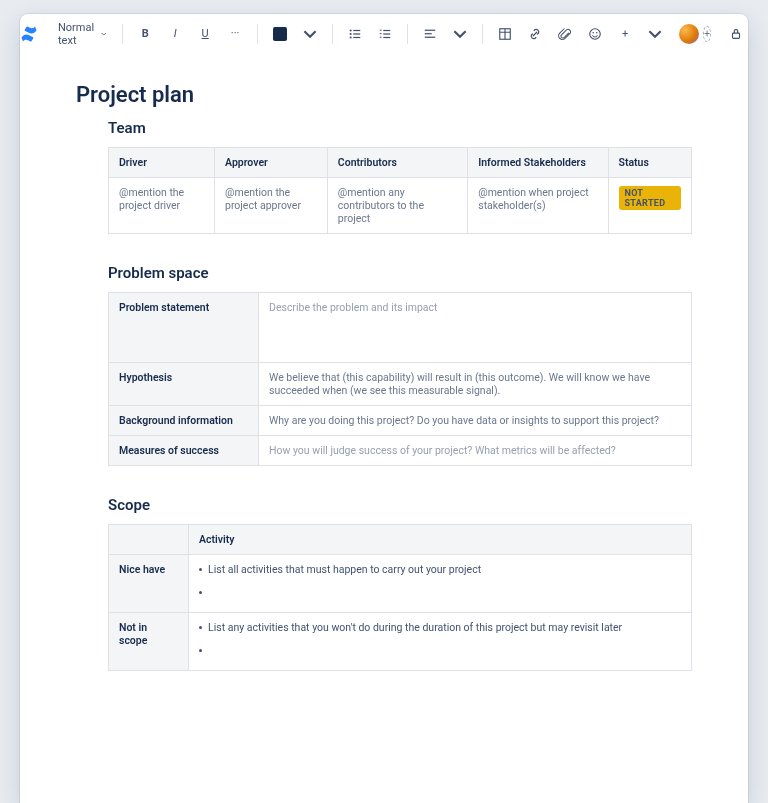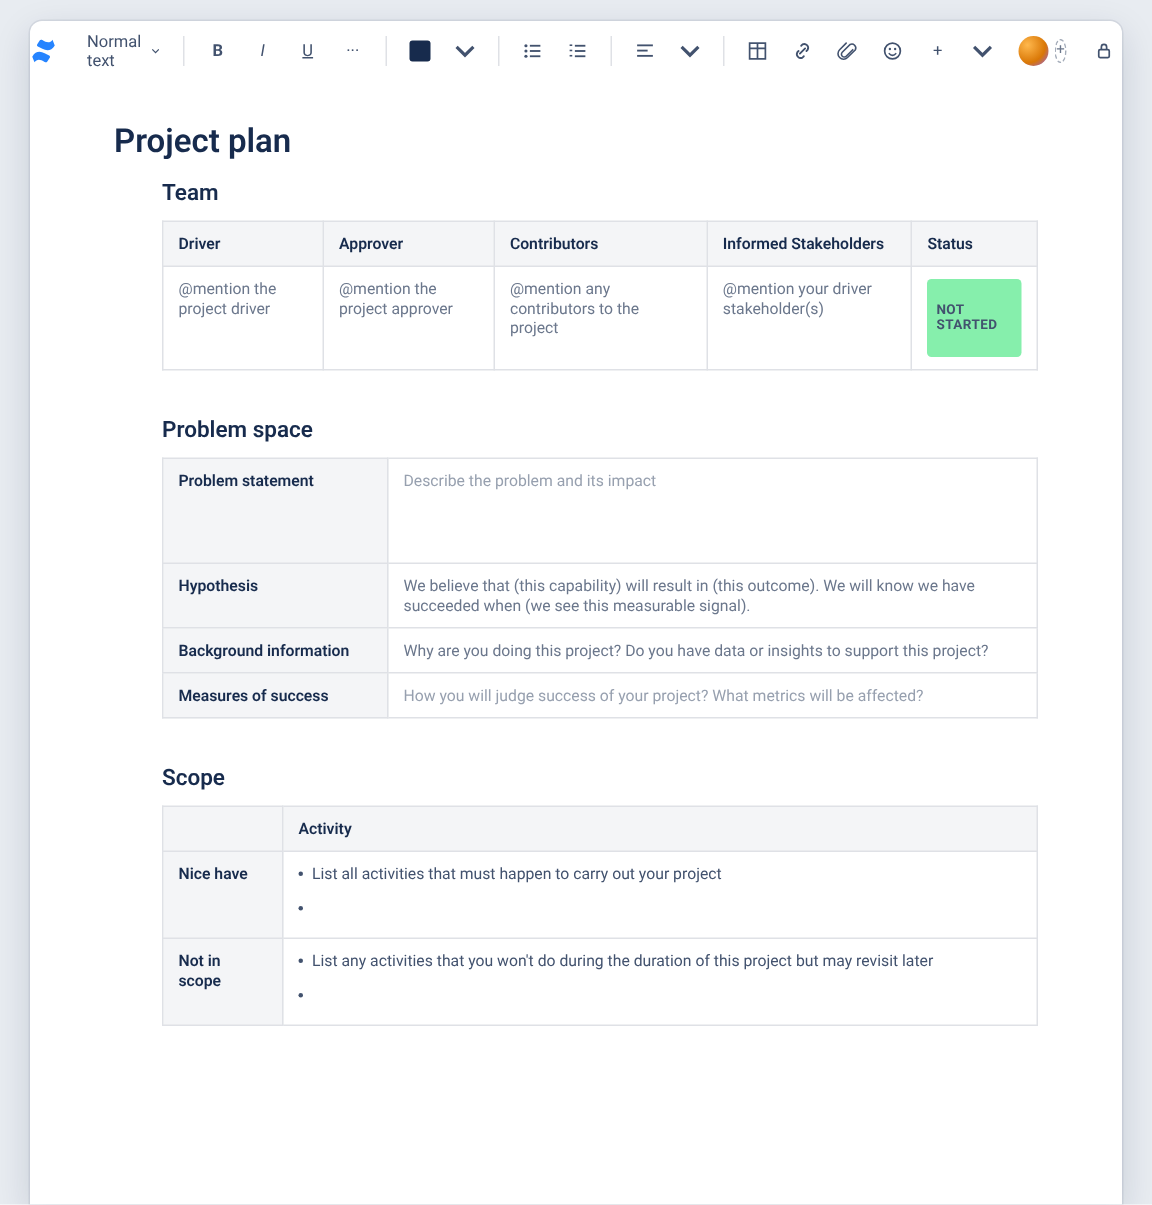--- a/index.html
+++ b/index.html
@@ -122,26 +122,26 @@
   table.grid th {
     background: #f4f5f7;
     font-weight: 600;
     color: #172b4d;
   }
   table.grid td {
     color: #6b778c;
   }
   .status-lozenge {
     display: inline-block;
-    background: #86efac;
+    background: #eab308;
     color: #42526e;
     font-size: 9px;
     font-weight: 700;
     letter-spacing: 0.3px;
-    padding: 16px 6px;
+    padding: 2px 6px;
     border-radius: 3px;
   }
   table.problem th {
     width: 150px;
     background: #f4f5f7;
     font-weight: 600;
     color: #172b4d;
   }
   table.problem tr.tall td, table.problem tr.tall th {
     height: 70px;
@@ -315,21 +315,21 @@
           <th>Driver</th>
           <th>Approver</th>
           <th>Contributors</th>
           <th>Informed Stakeholders</th>
           <th>Status</th>
         </tr>
         <tr>
           <td>@mention the project driver</td>
           <td>@mention the project approver</td>
           <td>@mention any contributors to the project</td>
-          <td>@mention your driver stakeholder(s)</td>
+          <td>@mention when project stakeholder(s)</td>
           <td><span class="status-lozenge">NOT STARTED</span></td>
         </tr>
       </tbody>
         </table>
     </div>
 
     <div class="section">
       <h2 class="section-title">Problem space</h2>
       <table class="grid problem">
         <tbody>

